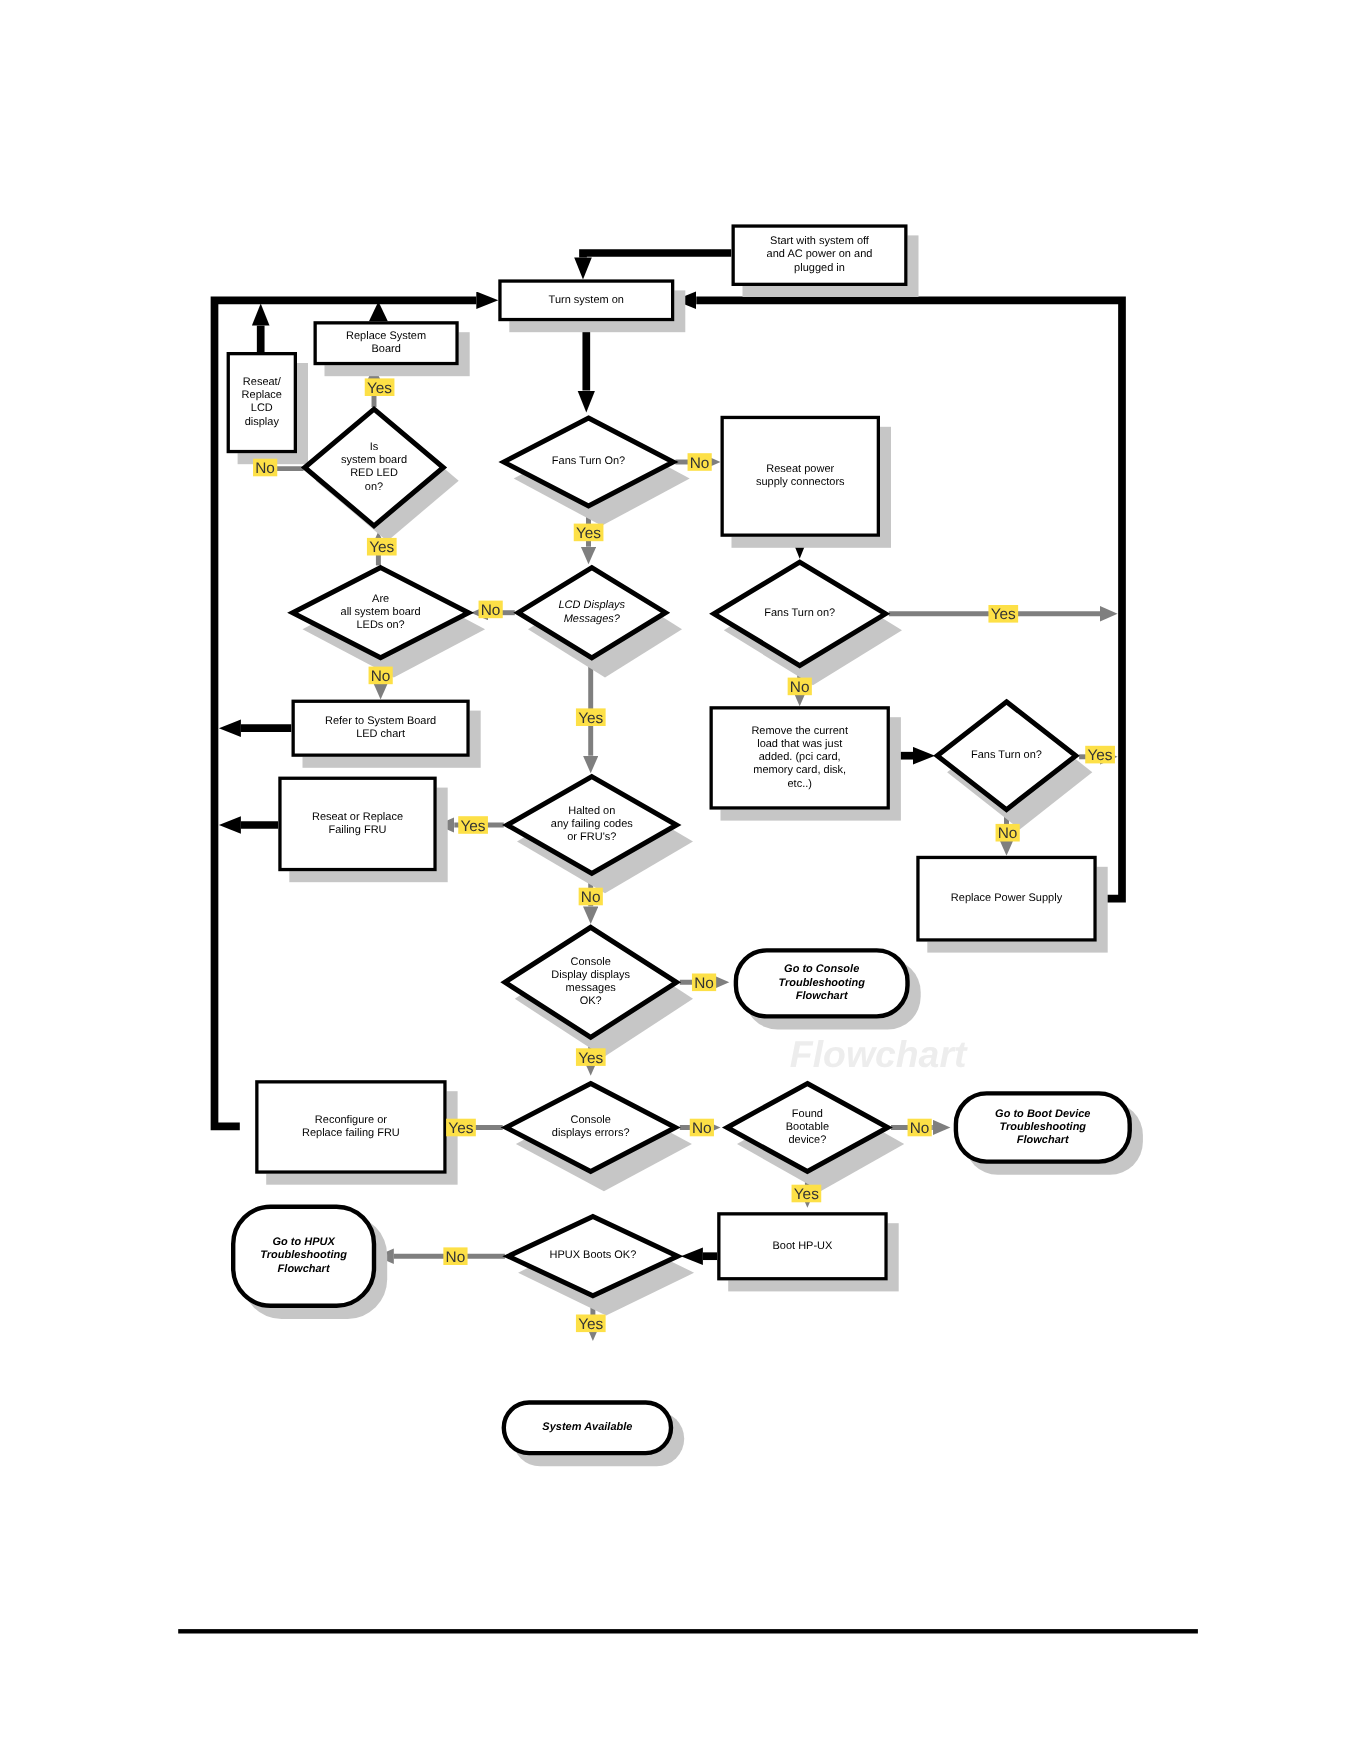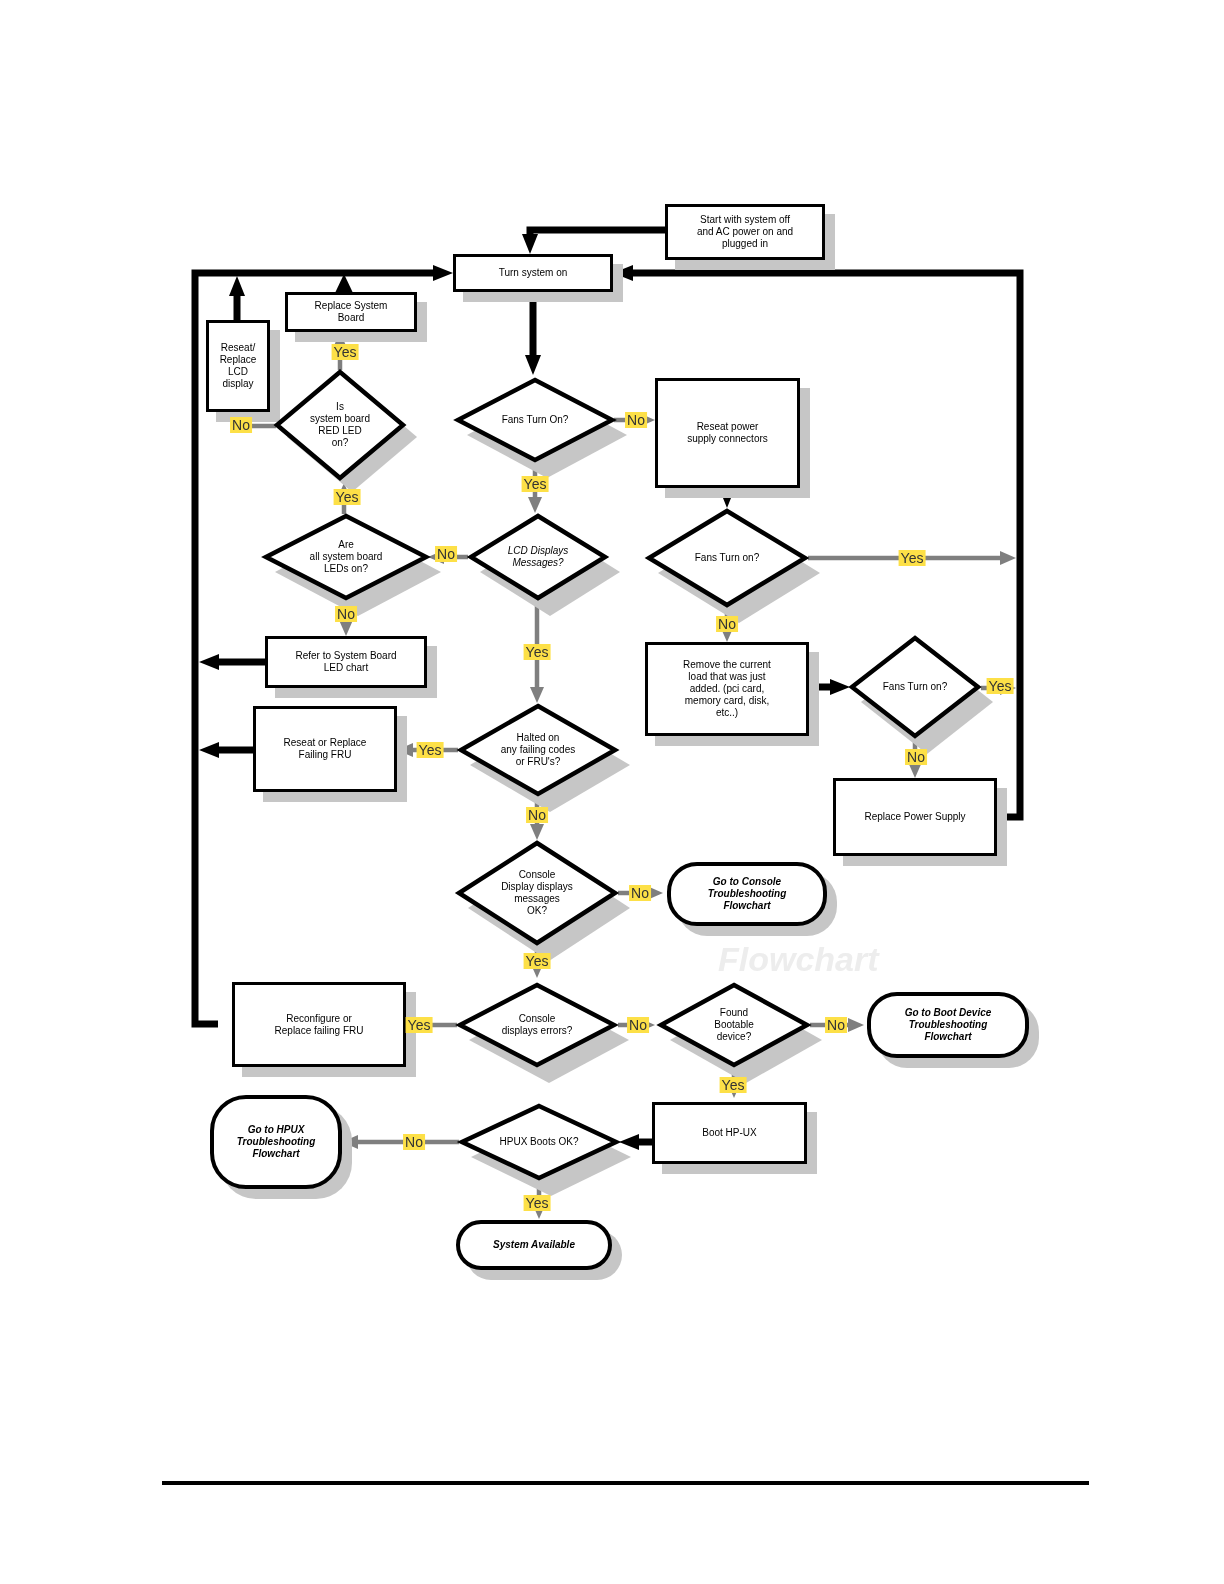--- a/index.html
+++ b/index.html
@@ -231,21 +231,21 @@
 
   <div class="node stadium" style="left:667px;top:862px;width:160px;height:64px;border-radius:30px;">Go to Console
 Troubleshooting
 Flowchart</div>
   <div class="node stadium" style="left:867px;top:992px;width:162px;height:66px;border-radius:30px;">Go to Boot Device
 Troubleshooting
 Flowchart</div>
   <div class="node stadium" style="left:210px;top:1095px;width:132px;height:94px;border-radius:36px;">Go to HPUX
 Troubleshooting
 Flowchart</div>
-  <div class="node stadium" style="left:456px;top:1220px;width:156px;height:50px;border-radius:25px;text-align:center;">System Available</div>
+  <div class="node stadium" style="left:456px;top:1273px;width:156px;height:50px;border-radius:25px;text-align:center;">System Available</div>
 
   <div class="edge-label" style="left:636px;top:420px;">No</div>
   <div class="edge-label" style="left:535px;top:484px;">Yes</div>
   <div class="edge-label" style="left:345px;top:352px;">Yes</div>
   <div class="edge-label" style="left:241px;top:425px;">No</div>
   <div class="edge-label" style="left:347px;top:497px;">Yes</div>
   <div class="edge-label" style="left:346px;top:614px;">No</div>
   <div class="edge-label" style="left:446px;top:554px;">No</div>
   <div class="edge-label" style="left:537px;top:652px;">Yes</div>
   <div class="edge-label" style="left:912px;top:558px;">Yes</div>

